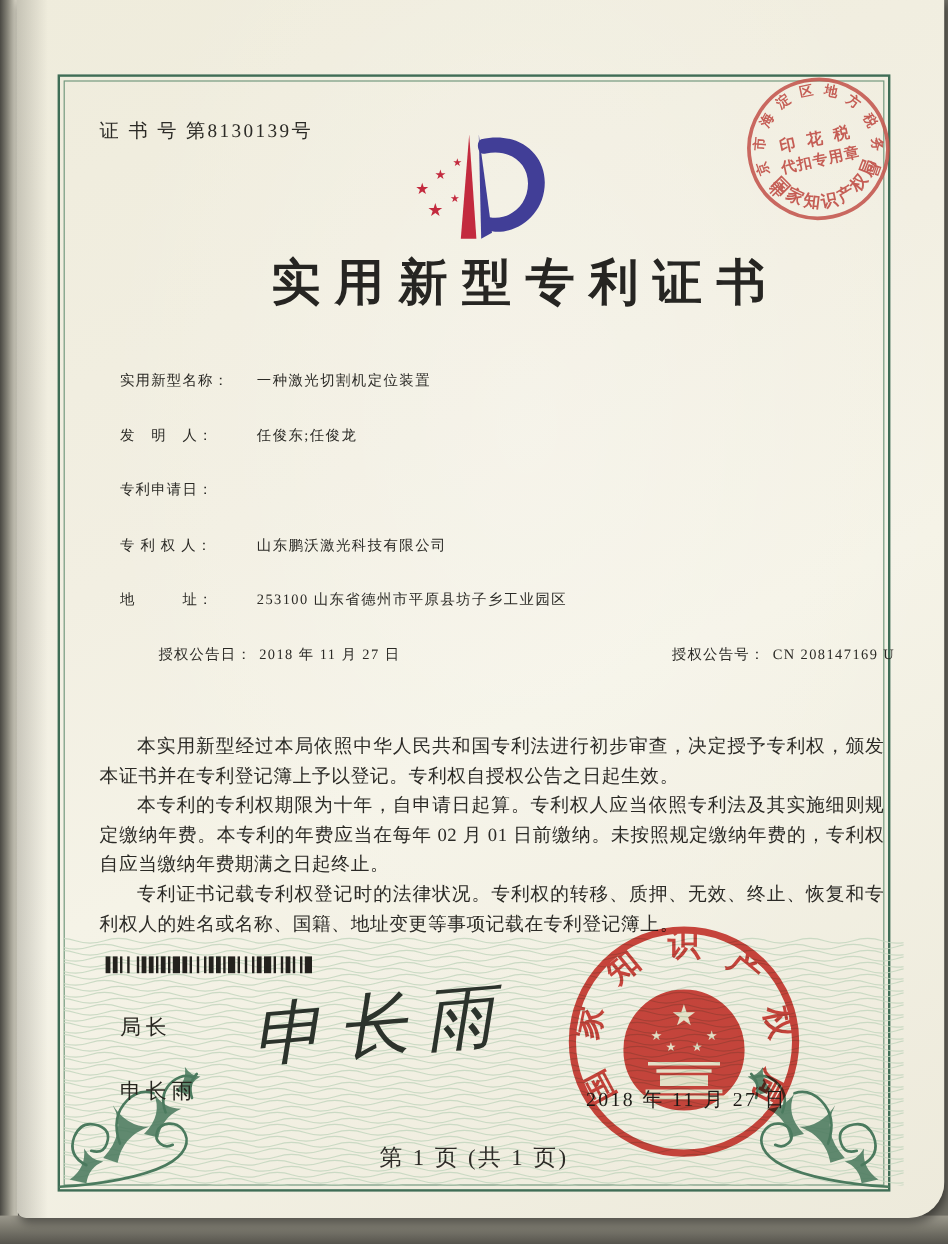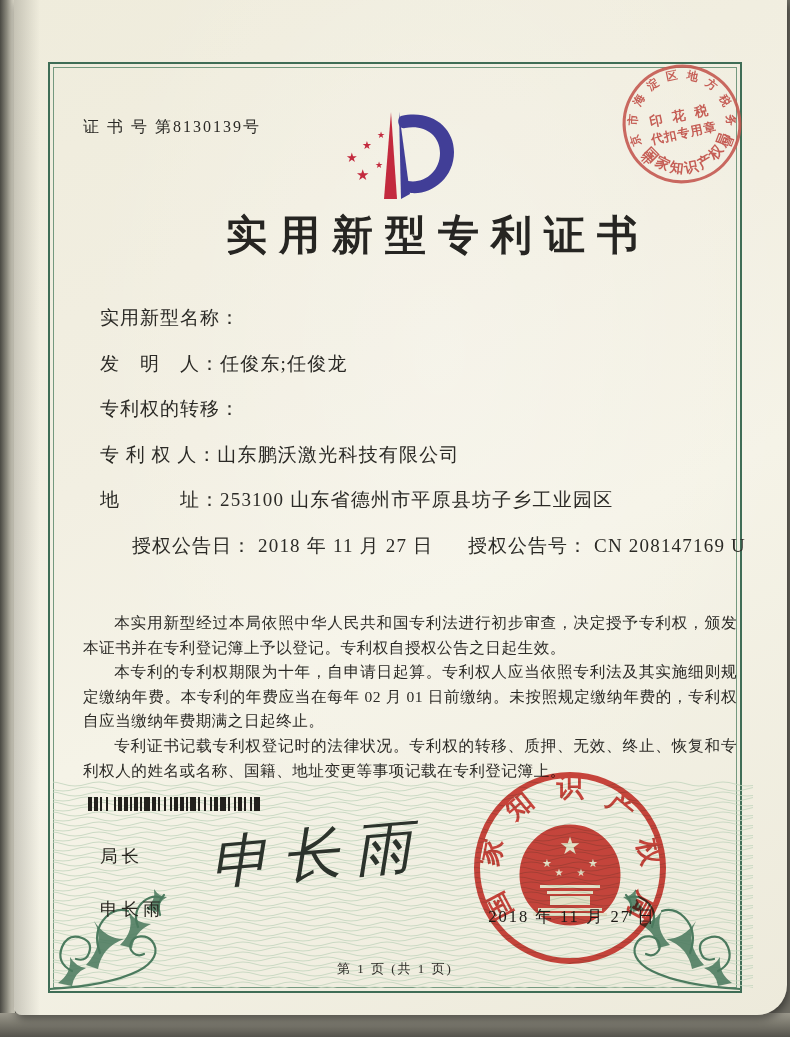--- a/index.html
+++ b/index.html
@@ -20,35 +20,35 @@
   
   .frame{position:absolute;left:34px;top:62px;right:45px;bottom:22px;border:2px solid #3f6d56;}
   .frame-inner{position:absolute;inset:3px;border:1px solid #74997f;pointer-events:none;}
   .waves{position:absolute;left:3px;right:3px;bottom:3px;height:208px;}
   .ornament{position:absolute;bottom:-6px;width:148px;height:148px;}
   .ornament.left{left:-8px;}
   .ornament.right{right:-8px;transform:scaleX(-1);}
   .ornament path{stroke:#4b7a5e;fill:none;stroke-width:2.2;stroke-linecap:round;}
   .ornament path.leaf{fill:#4b7a5e;stroke:none;opacity:.88;}
   .footer{position:absolute;left:0;right:0;bottom:13px;text-align:center;
-    font-size:13px;letter-spacing:2px;color:#2d2b27;margin-top:34px;}
-
-  .cert-no{position:absolute;left:69px;top:117px;font-size:16px;letter-spacing:2px;color:#2b2a26;}
+    font-size:19px;letter-spacing:2px;color:#2d2b27;margin-top:34px;}
+
+  .cert-no{position:absolute;left:69px;top:99px;font-size:16px;letter-spacing:2px;color:#2b2a26;}
   .title{position:absolute;left:34px;width:780px;top:208px;text-align:center;
     font-size:41px;font-weight:600;letter-spacing:12px;color:#262522;}
 
   .stamp{position:absolute;left:604px;top:60px;width:128px;height:128px;transform:rotate(-12deg);opacity:.88;}
   .stamp text{fill:#bf4a42;font-weight:bold;font-family:"Liberation Serif",serif;}
   .stamp .c1{font-size:13px;letter-spacing:3px;}
   .stamp .c2{font-size:12px;letter-spacing:1px;}
 
   .logo{position:absolute;left:320px;top:106px;width:124px;height:102px;}
 
   .fields{position:absolute;left:86px;top:306px;width:646px;display:flex;flex-direction:column;gap:22.5px;
-    font-size:19px;color:#2b2a26;}
+    font-size:12px;color:#2b2a26;}
   .row{display:flex;align-items:baseline;line-height:23px;}
   .label{white-space:pre;display:inline-block;min-width:114px;letter-spacing:1px;}
   .value{letter-spacing:1.2px;}
   .pair{display:flex;align-items:baseline;}
   .pair.second{margin-left:auto;}
   .pair .label{min-width:0;margin-right:6px;margin-left:32px;}
 
   .body-text{position:absolute;left:69px;top:611px;width:654px;font-size:15.6px;line-height:24.6px;
     color:#2b2a26;text-align:justify;}
   .body-text p{margin:0;text-indent:2em;letter-spacing:.5px;}
@@ -192,27 +192,28 @@
       <path d="M57,6 L50,93 L63,93 Z" fill="#c32a3e"></path>
       <path d="M65,6 L67,93 L76,88 Z" fill="#413e97"></path>
       <path d="M67,10 C98,3 120,22 120,46 C120,72 98,89 77,87 C70,86 68,78 74,75 C91,78 106,65 106,47 C106,28 89,18 71,22 C64,24 62,12 67,10 Z" fill="#413e97"></path>
     </svg>
 
     <div class="title">实用新型专利证书</div>
 
     <div class="fields">
       <div class="row">
         <span class="label">实用新型名称：</span>
+        <span class="value">一种激光切割机定位装置</span>
       </div>
       <div class="row">
         <span class="label">发　明　人：</span>
         <span class="value">任俊东;任俊龙</span>
       </div>
       <div class="row">
-        <span class="label">专利权的转移：</span>
+        <span class="label">专利申请日：</span>
       </div>
       <div class="row">
         <span class="label">专 利 权 人：</span>
         <span class="value">山东鹏沃激光科技有限公司</span>
       </div>
       <div class="row">
         <span class="label">地　　　址：</span>
         <span class="value">253100 山东省德州市平原县坊子乡工业园区</span>
       </div>
       <div class="row">

